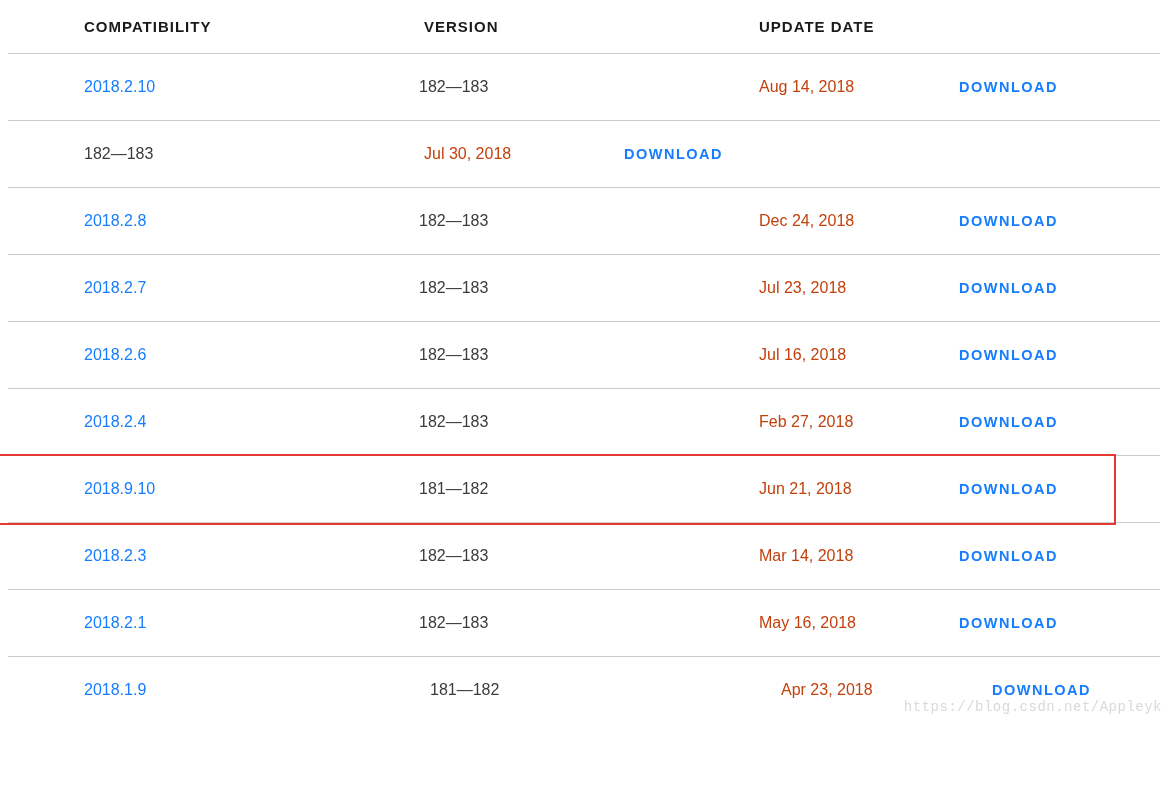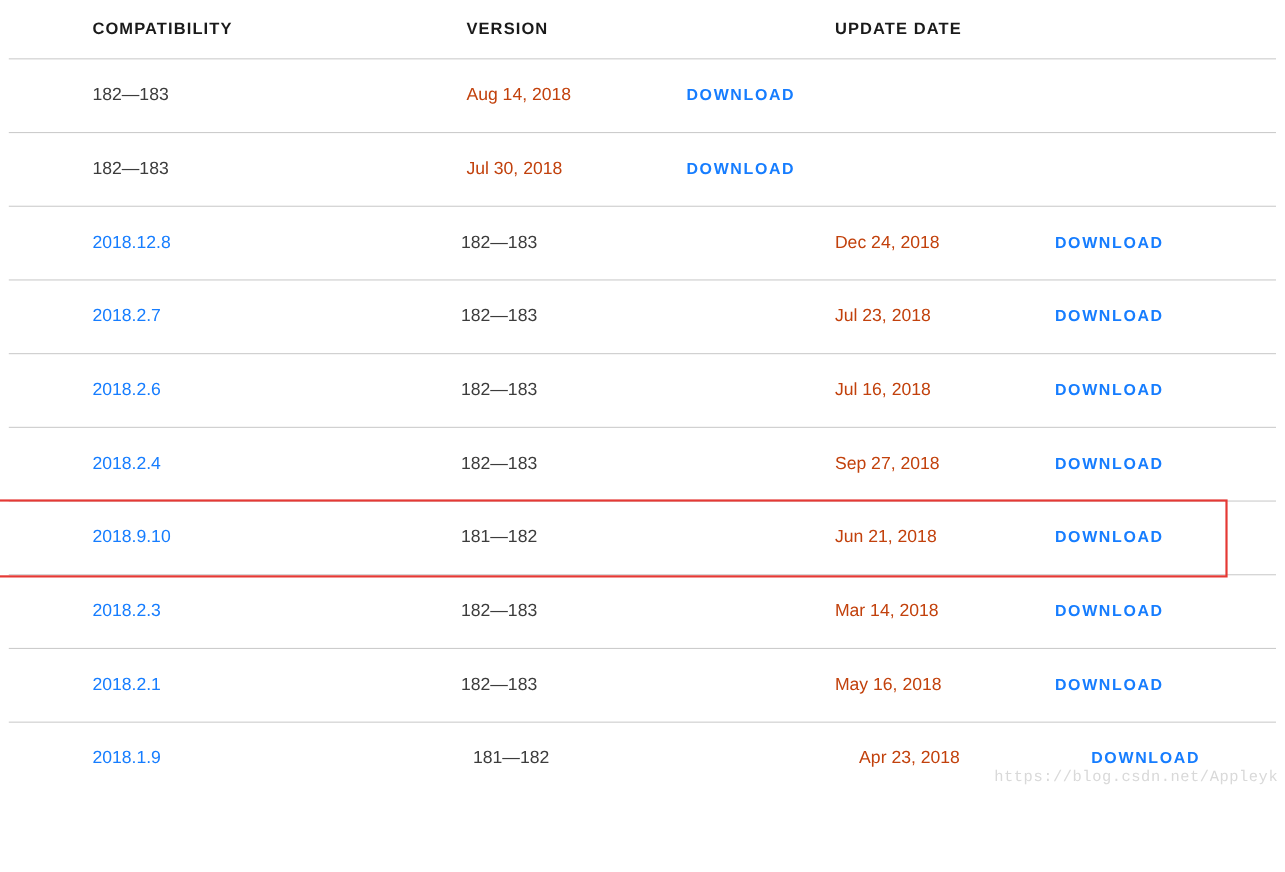--- a/index.html
+++ b/index.html
@@ -100,51 +100,52 @@
 
 <div class="table-container">
   <div class="table-header">
     <div class="col col-compat">COMPATIBILITY</div>
     <div class="col col-version">VERSION</div>
     <div class="col col-date">UPDATE DATE</div>
     <div class="col col-download"></div>
   </div>
   <div id="rows-container">
       <div class="table-row">
+        <div class="col-version"><a class="version-link" href="#">2018.2.10</a></div>
         <div class="col-compat"><span class="compat-text">182—183</span></div>
         <div class="col-date"><span class="date-text">Aug 14, 2018</span></div>
         <div class="col-download"><a class="download-link" href="#">DOWNLOAD</a></div>
       </div>
       <div class="table-row">
         <div class="col-compat"><span class="compat-text">182—183</span></div>
         <div class="col-date"><span class="date-text">Jul 30, 2018</span></div>
         <div class="col-download"><a class="download-link" href="#">DOWNLOAD</a></div>
       </div>
       <div class="table-row">
-        <div class="col-version"><a class="version-link" href="#">2018.12.8</a></div>
+        <div class="col-version"><a class="version-link" href="#">2018.2.8</a></div>
         <div class="col-compat"><span class="compat-text">182—183</span></div>
         <div class="col-date"><span class="date-text">Dec 24, 2018</span></div>
         <div class="col-download"><a class="download-link" href="#">DOWNLOAD</a></div>
       </div>
       <div class="table-row">
         <div class="col-version"><a class="version-link" href="#">2018.2.7</a></div>
         <div class="col-compat"><span class="compat-text">182—183</span></div>
         <div class="col-date"><span class="date-text">Jul 23, 2018</span></div>
         <div class="col-download"><a class="download-link" href="#">DOWNLOAD</a></div>
       </div>
       <div class="table-row">
         <div class="col-version"><a class="version-link" href="#">2018.2.6</a></div>
         <div class="col-compat"><span class="compat-text">182—183</span></div>
         <div class="col-date"><span class="date-text">Jul 16, 2018</span></div>
         <div class="col-download"><a class="download-link" href="#">DOWNLOAD</a></div>
       </div>
       <div class="table-row">
         <div class="col-version"><a class="version-link" href="#">2018.2.4</a></div>
         <div class="col-compat"><span class="compat-text">182—183</span></div>
-        <div class="col-date"><span class="date-text">Sep 27, 2018</span></div>
+        <div class="col-date"><span class="date-text">Feb 27, 2018</span></div>
         <div class="col-download"><a class="download-link" href="#">DOWNLOAD</a></div>
       </div>
       <div class="table-row">
         <div class="col-version"><a class="version-link" href="#">2018.9.10</a></div>
         <div class="col-compat"><span class="compat-text">181—182</span></div>
         <div class="col-date"><span class="date-text">Jun 21, 2018</span></div>
         <div class="col-download"><a class="download-link" href="#">DOWNLOAD</a></div>
         <div class="highlight-box" style="inset: -2px 44px -3px -30px;"></div>
       </div>
       <div class="table-row">

